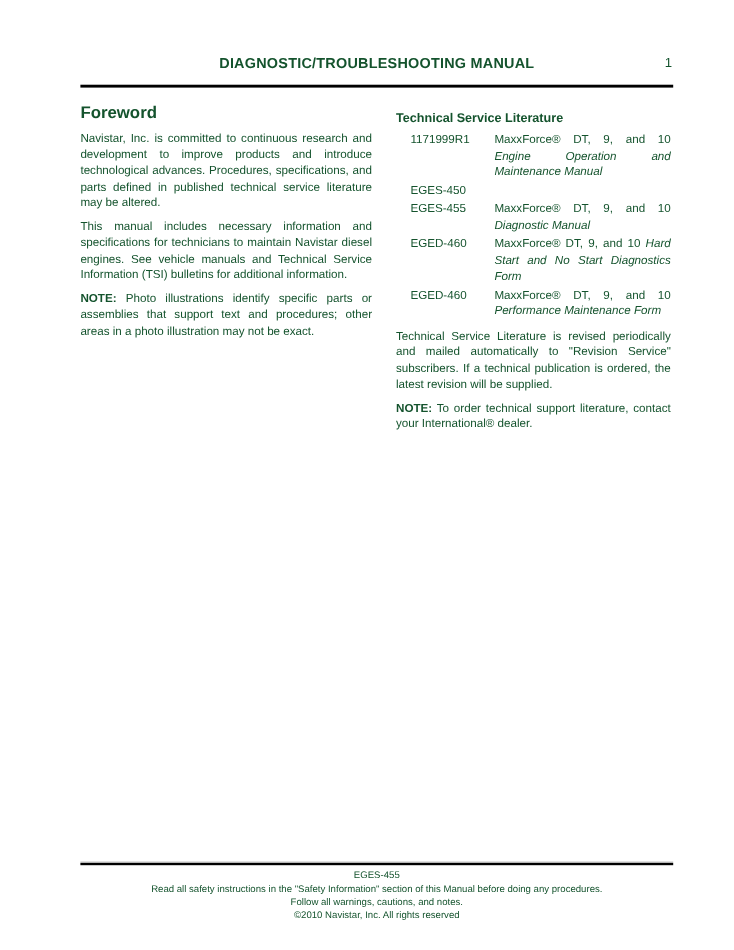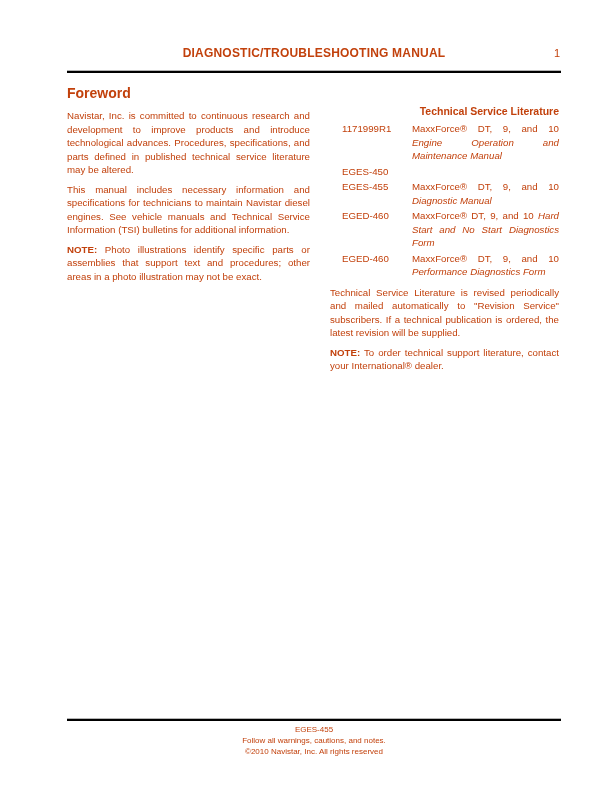--- a/index.html
+++ b/index.html
@@ -5,21 +5,21 @@
   html, body {
     margin: 0;
     padding: 0;
     background: #ffffff;
   }
   #page {
     position: relative;
     width: 612px;
     height: 792px;
     background: #ffffff;
-    color: #c2410c;
+    color: #14532d;
     font-family: "Liberation Sans", sans-serif;
     overflow: hidden;
   }
   
   .header-row {
     position: absolute;
     left: 67px;
     width: 494px;
     top: 46px;
     height: 14px;
@@ -68,22 +68,21 @@
   }
   .body-p {
     font-size: 9.7px;
     line-height: 13.5px;
     text-align: justify;
     margin: 0 0 6px 0;
   }
   .lit-heading {
     font-size: 10.5px;
     font-weight: 700;
-    margin: 12px 0 5px 0;
-    text-align: right;
+    margin: 0 0 5px 0;
   }
   .lit-row {
     display: flex;
     font-size: 9.7px;
     line-height: 13.5px;
     margin: 0 0 2px 12px;
   }
   .lit-code {
     width: 70px;
     flex-shrink: 0;
@@ -138,27 +137,28 @@
     <div class="lit-row">
       <div class="lit-code">EGES-455</div>
       <div class="lit-desc"><span>MaxxForce® DT, 9, and 10 </span><span class="it">Diagnostic Manual</span></div>
     </div>
     <div class="lit-row">
       <div class="lit-code">EGED-460</div>
       <div class="lit-desc"><span>MaxxForce® DT, 9, and 10 </span><span class="it">Hard Start and No Start Diagnostics Form</span></div>
     </div>
     <div class="lit-row">
       <div class="lit-code">EGED-460</div>
-      <div class="lit-desc"><span>MaxxForce® DT, 9, and 10 </span><span class="it">Performance Diagnostics Form</span></div>
+      <div class="lit-desc"><span>MaxxForce® DT, 9, and 10 </span><span class="it">Performance Maintenance Form</span></div>
     </div>
 
     <p class="body-p lit-after">Technical Service Literature is revised periodically and mailed automatically to "Revision Service" subscribers. If a technical publication is ordered, the latest revision will be supplied.</p>
     <p class="body-p"><span class="b">NOTE:</span> <span>To order technical support literature, contact your International® dealer.</span></p>
   </div>
 
   <div class="rule rule-bottom"></div>
   <div class="footer-text">
     <div>EGES-455</div>
+    <div>Read all safety instructions in the "Safety Information" section of this Manual before doing any procedures.</div>
     <div>Follow all warnings, cautions, and notes.</div>
     <div>©2010 Navistar, Inc. All rights reserved</div>
   </div>
 
 </div>
 
 </body></html>

